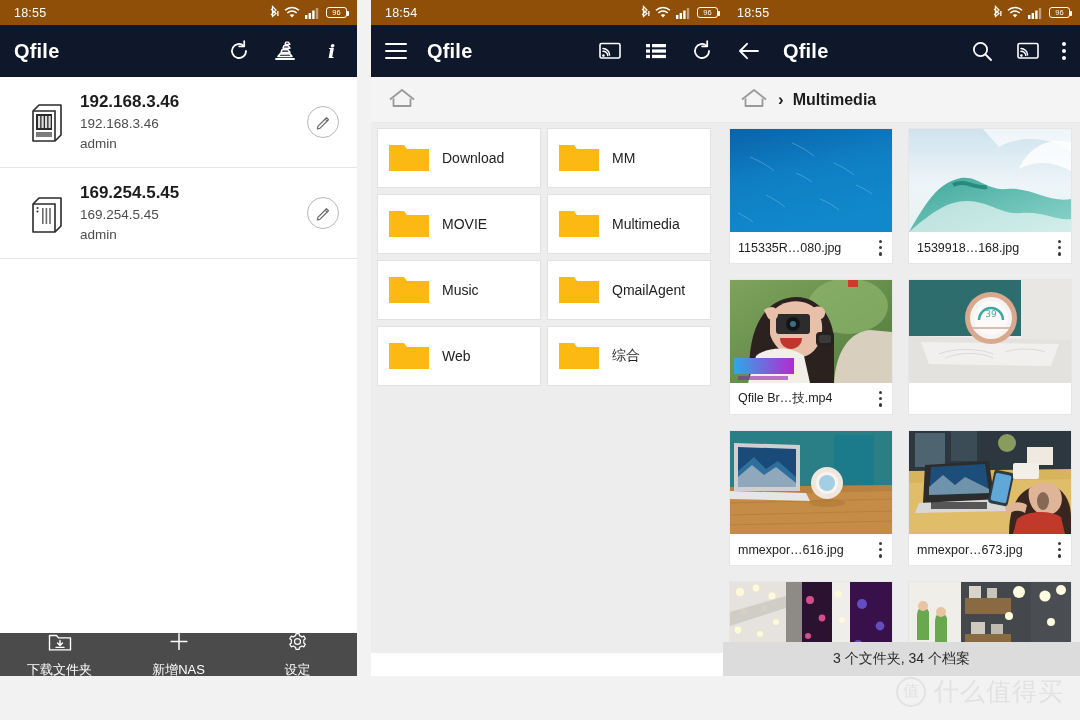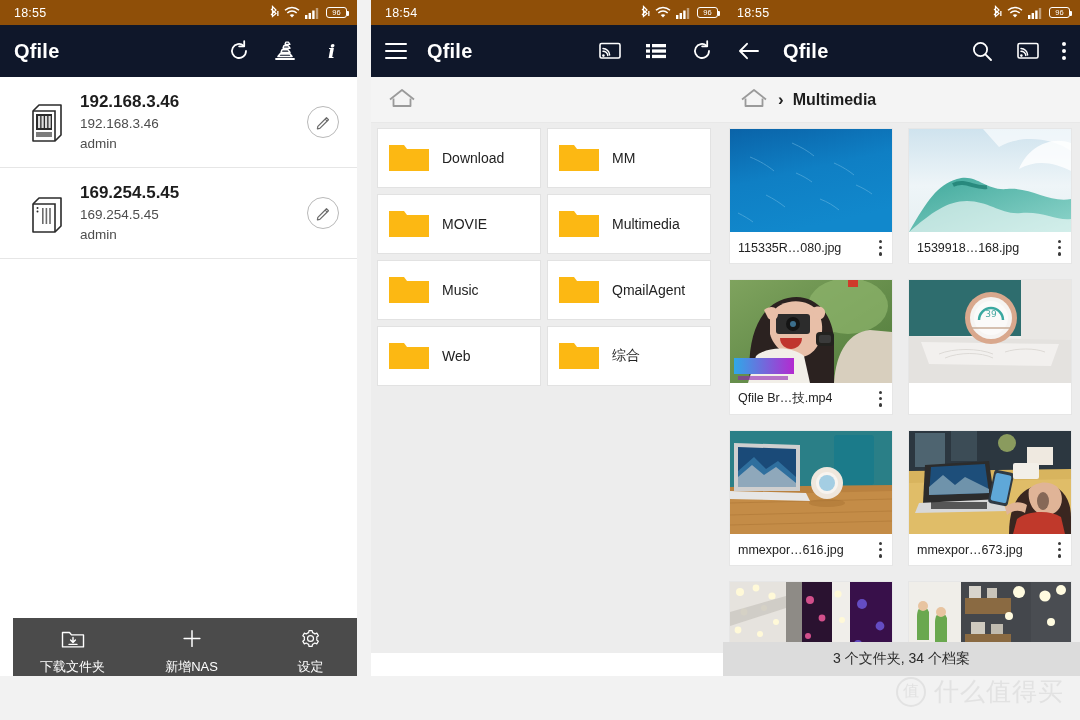--- a/index.html
+++ b/index.html
@@ -69,22 +69,22 @@
   .nas-title { font-size: 17px; font-weight: 700; color: #1d1d1d; line-height: 1.35; }
   .nas-sub { font-size: 13.5px; color: #4d4d4d; line-height: 1.45; }
   .edit-btn {
     width: 32px; height: 32px; border: 1.3px solid #b9b9b9; border-radius: 50%;
     display: flex; align-items: center; justify-content: center; cursor: pointer;
   }
   .filler { background: #fff; }
 
   
   .bottombar {
-    position: absolute; left: 13px; bottom: 0; width: 100%; height: 58px;
-    background: #4b4b4b; display: flex; align-items: flex-end;
+    position: absolute; left: 0; bottom: 0; width: 100%; height: 43px;
+    background: #4b4b4b; display: flex; align-items: center;
   }
   .bb-item {
     flex: 1; display: flex; flex-direction: column; align-items: center;
     justify-content: center; gap: 5px; color: #fff; cursor: pointer;
   }
   .bb-item .lbl { font-size: 13px; }
 
   
   .crumbbar {
     height: 46px; background: #f4f4f4; display: flex; align-items: center;

